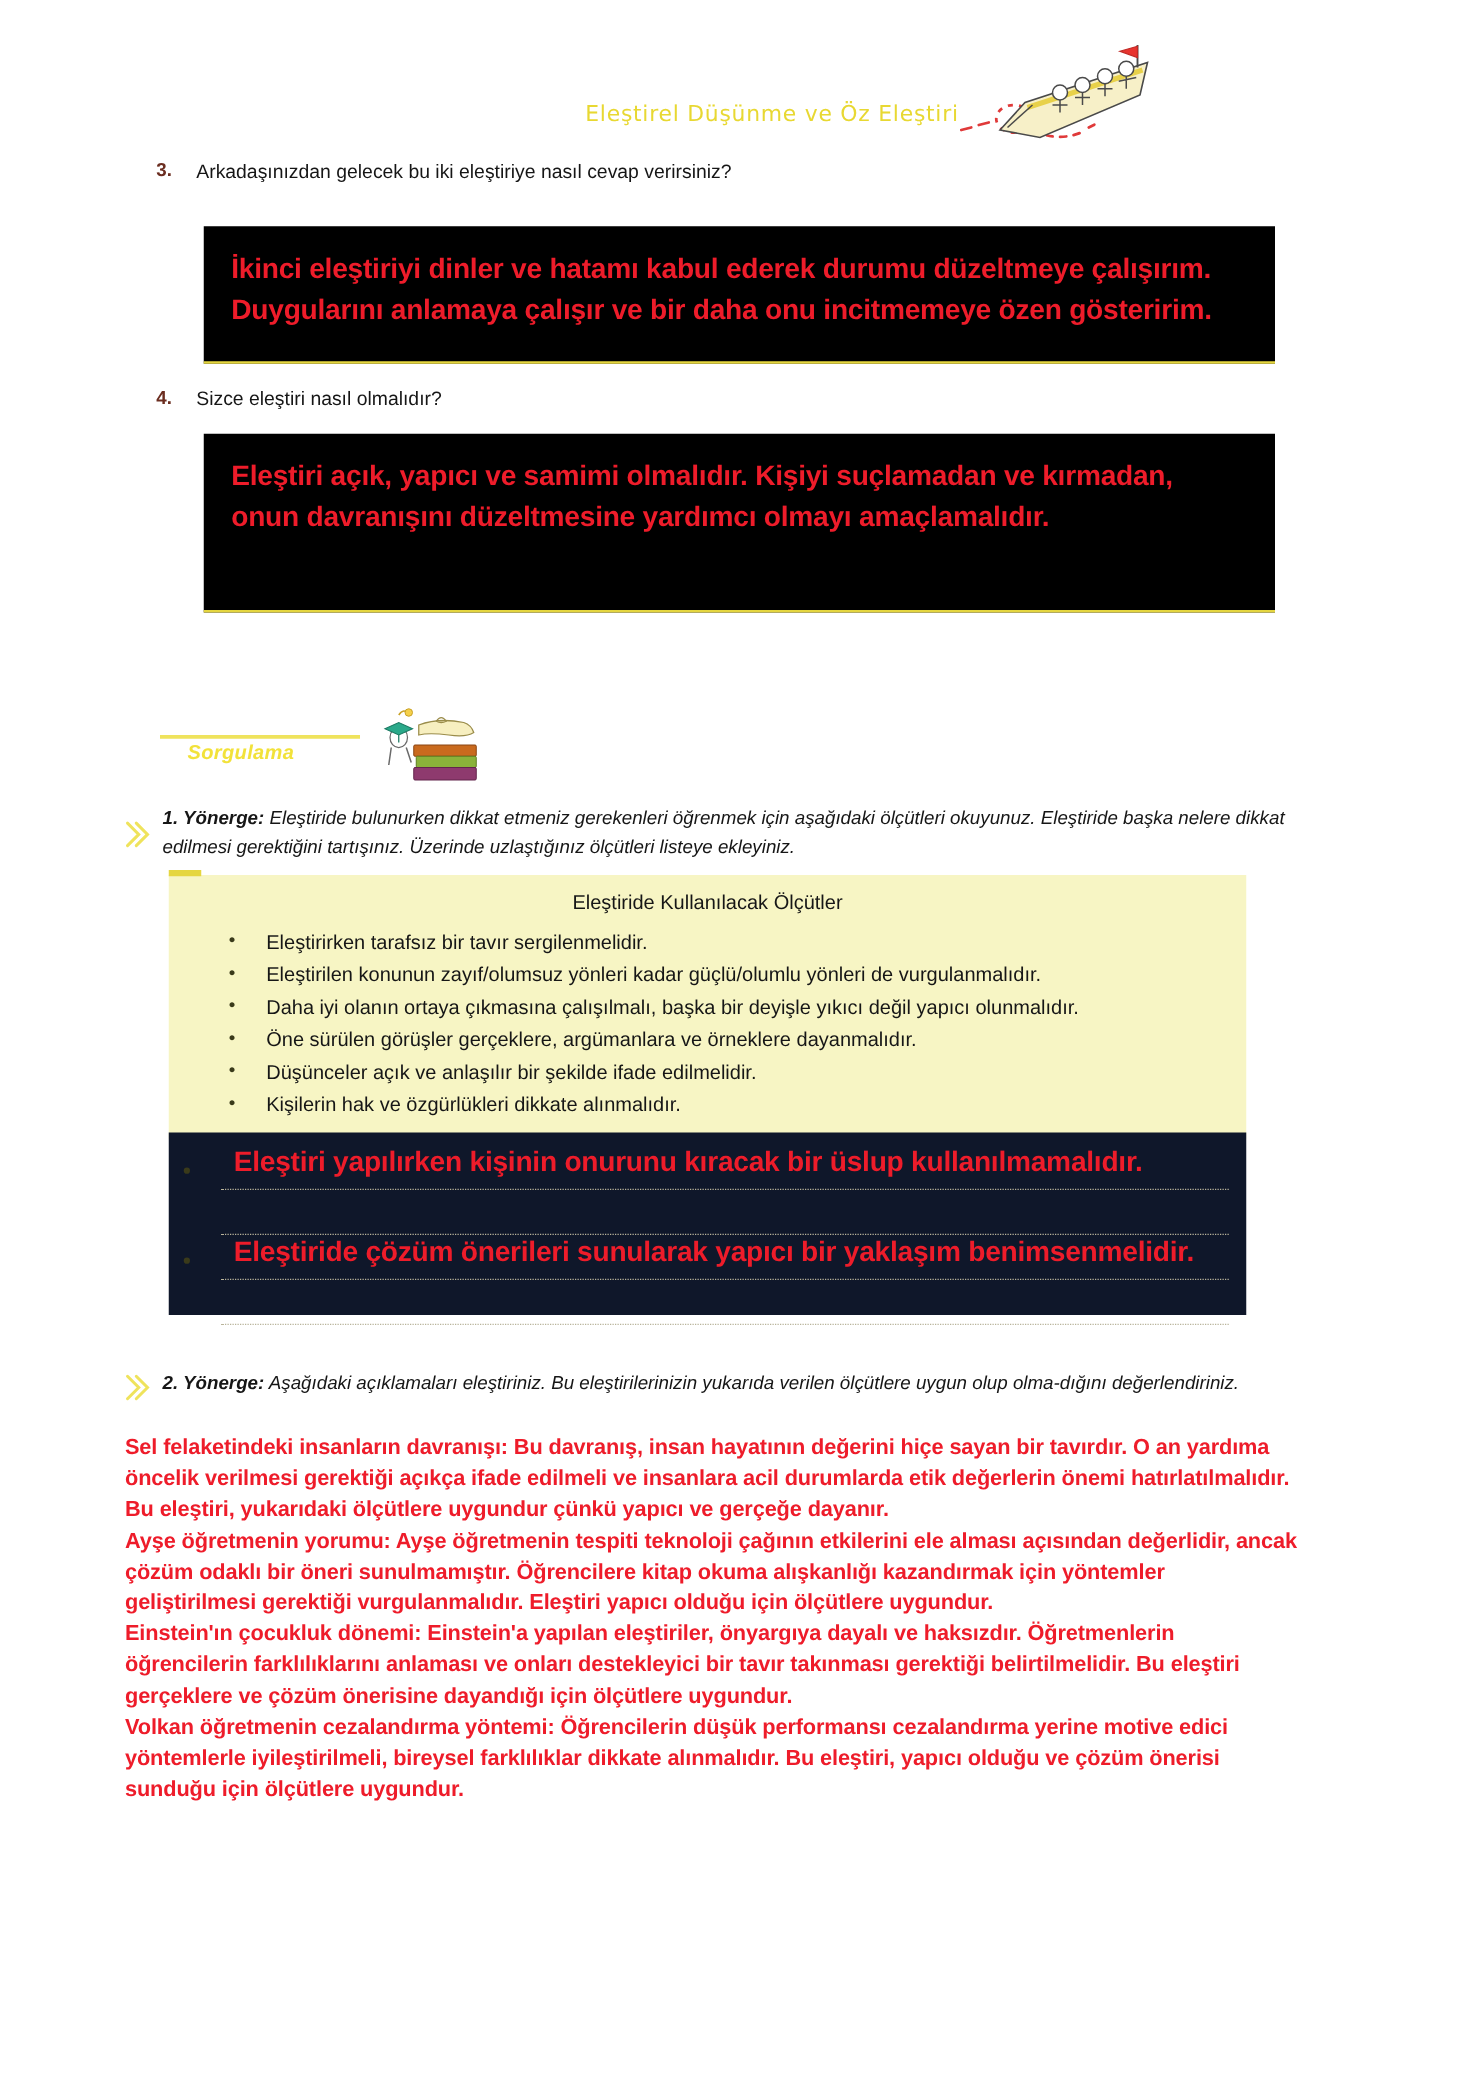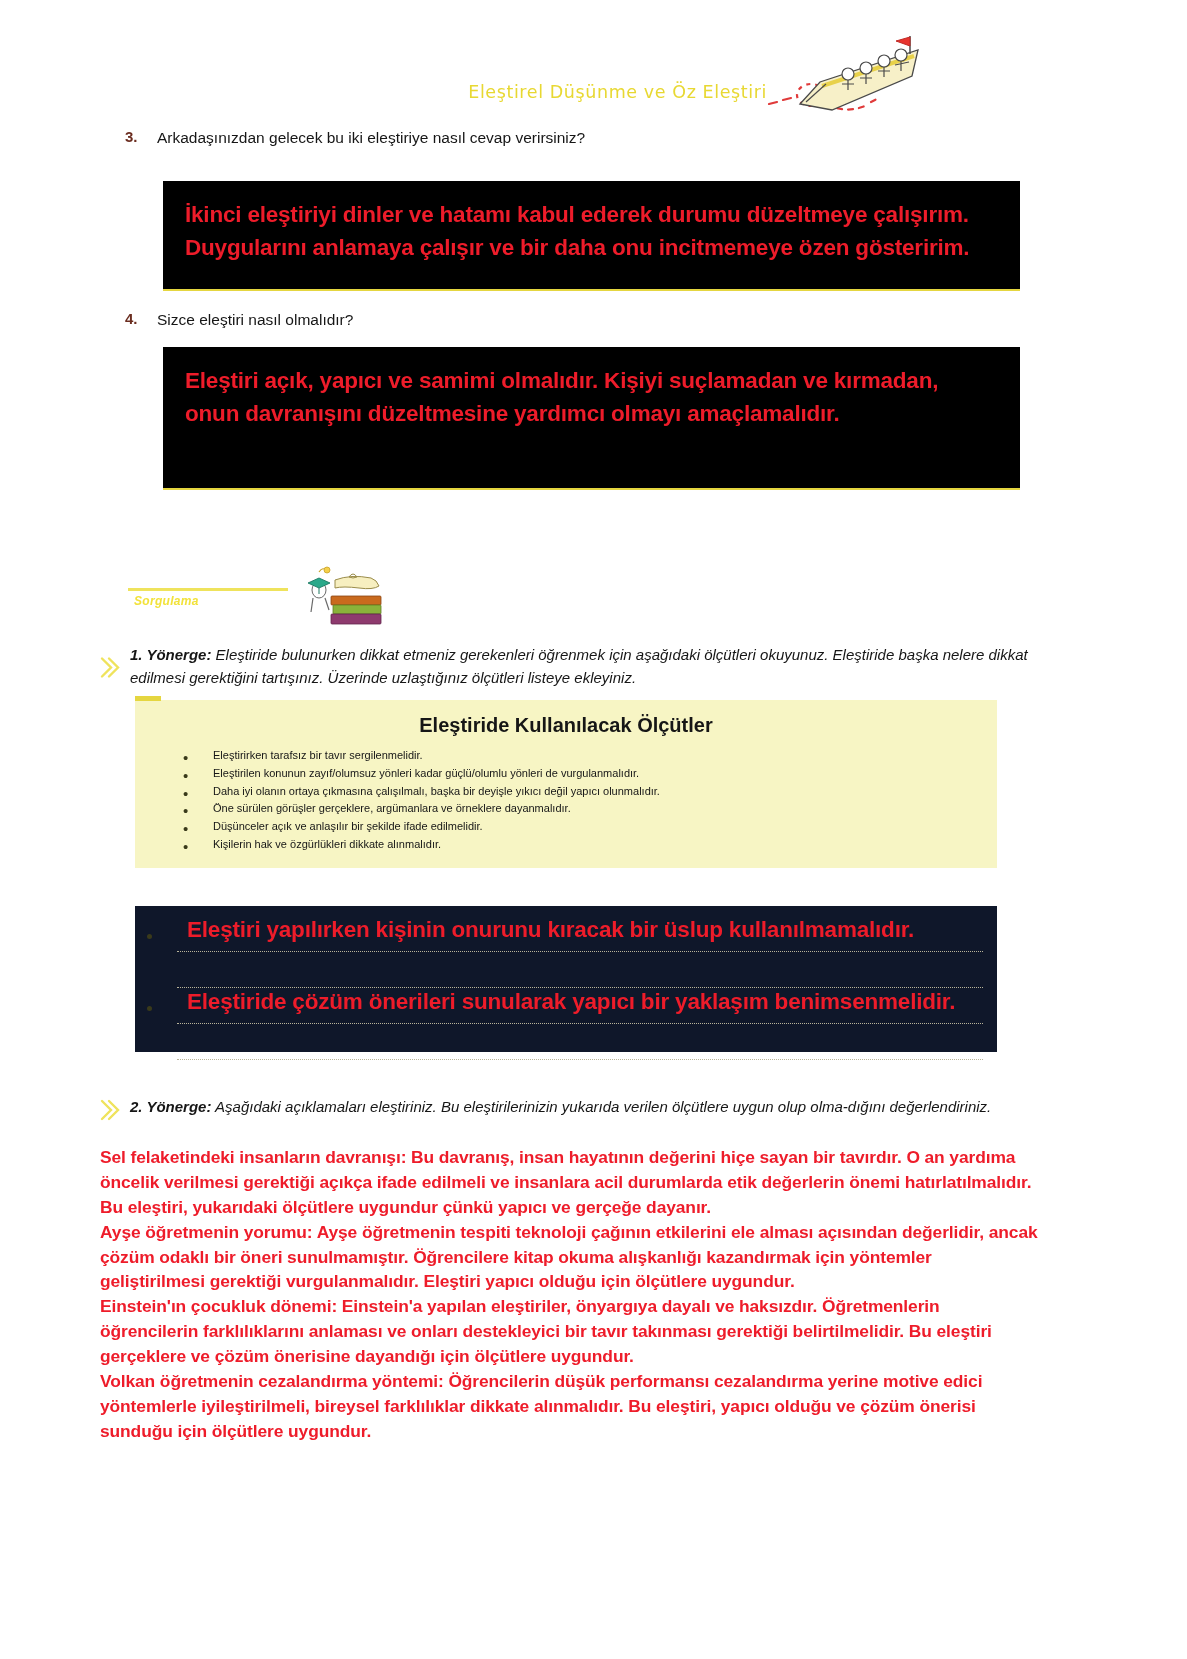--- a/index.html
+++ b/index.html
@@ -93,23 +93,23 @@
   .sorgulama-rule {
     position: absolute;
     left: 0;
     top: 28px;
     width: 160px;
     height: 3px;
     background: #efe35c;
   }
   .sorgulama-label {
     position: absolute;
-    left: 6px;
+    left: 22px;
     top: 34px;
-    font-size: 12px;
+    font-size: 16px;
     font-weight: bold;
     font-style: italic;
     color: #f2e23a;
     letter-spacing: 0.3px;
   }
   .sorgulama-art {
     position: absolute;
     left: 165px;
     top: 0px;
     width: 92px;
@@ -147,29 +147,29 @@
   .criteria-tab {
     position: absolute;
     left: 0;
     top: -4px;
     width: 26px;
     height: 5px;
     background: #e5d640;
   }
   .criteria-title {
     text-align: center;
-    font-weight: bold;
-    font-size: 20px;
+    font-weight: normal;
+    font-size: 16px;
     color: #161616;
     margin: 2px 0 10px 0;
   }
   .criteria-list { list-style: none; margin: 0; padding: 0 24px 0 40px; }
   .criteria-list li {
     position: relative;
-    font-size: 11px;
+    font-size: 16px;
     line-height: 1.62;
     color: #161616;
     padding-left: 38px;
   }
   .criteria-list li::before {
     content: "\2022";
     position: absolute;
     left: 8px;
     top: -1px;
     font-size: 15px;

